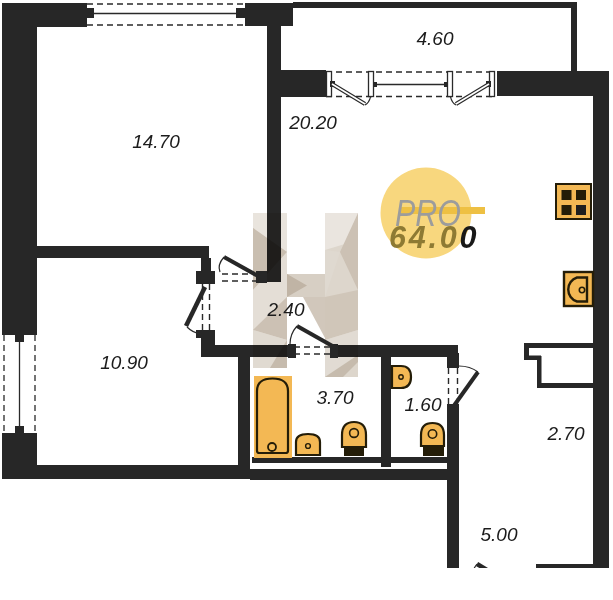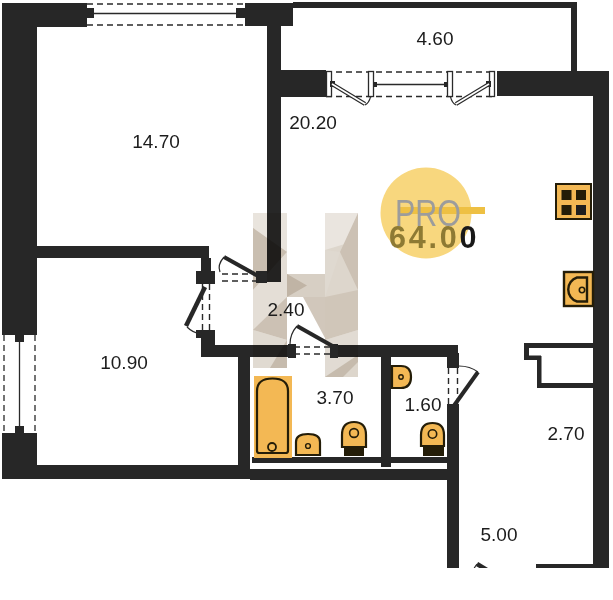--- a/index.html
+++ b/index.html
@@ -1,16 +1,16 @@
 <!DOCTYPE html>
 <html><head>
 <meta charset="utf-8">
 <style>
 html,body{margin:0;padding:0;background:#ffffff;}
-#plan{width:613px;height:568px;position:relative;font-family:"Liberation Sans",sans-serif;}
+#plan{width:613px;height:568px;position:relative;font-family:"Liberation Sans",sans-serif;font-style:italic;}
 </style>
 </head>
 <body>
 <div id="plan">
 <svg width="613" height="600" viewBox="0 0 613 600">
 
 <rect x="0" y="0" width="613" height="600" fill="#ffffff"></rect>
 
 <g id="walls" fill="#272727" stroke="none">
 

